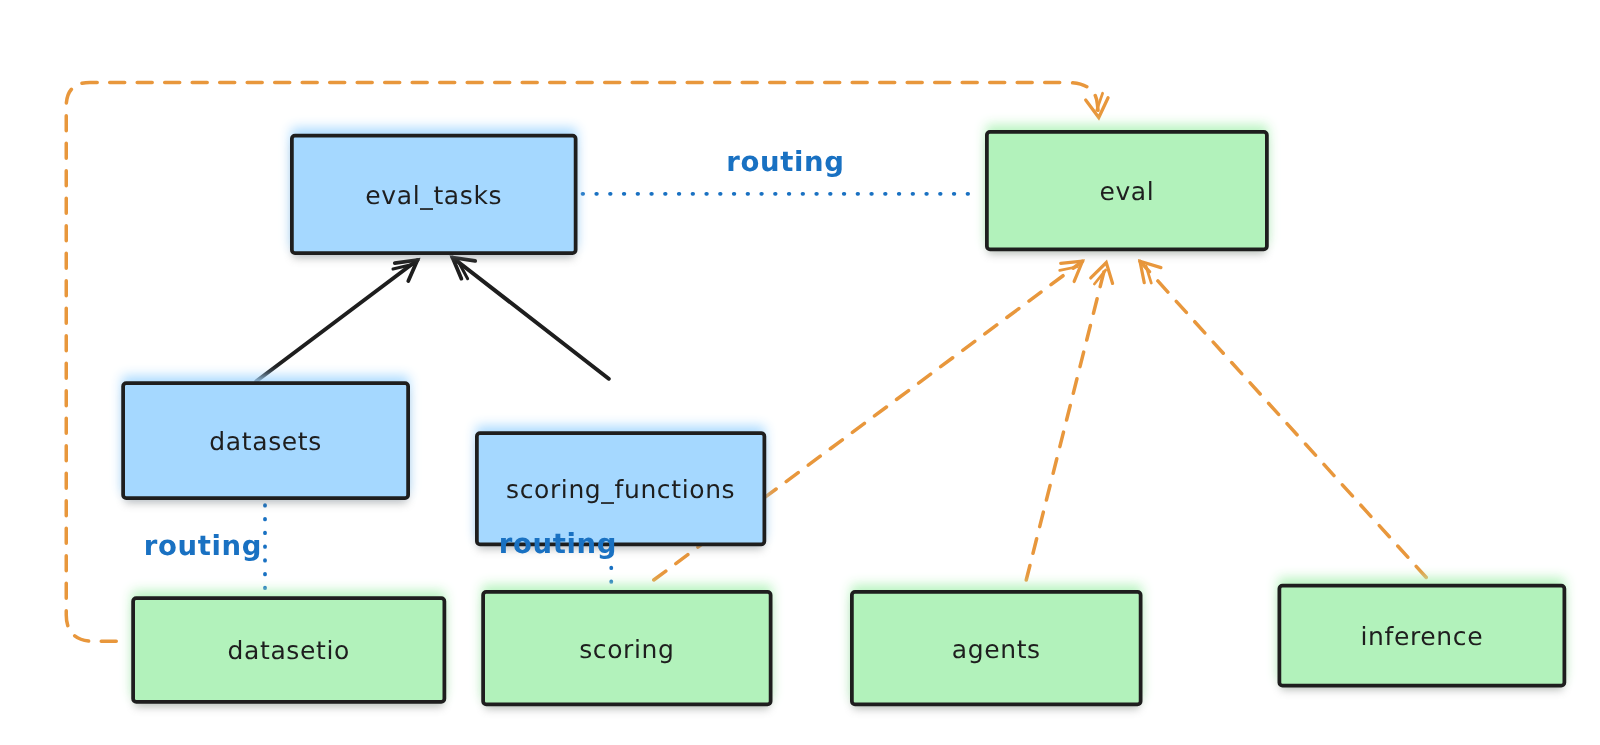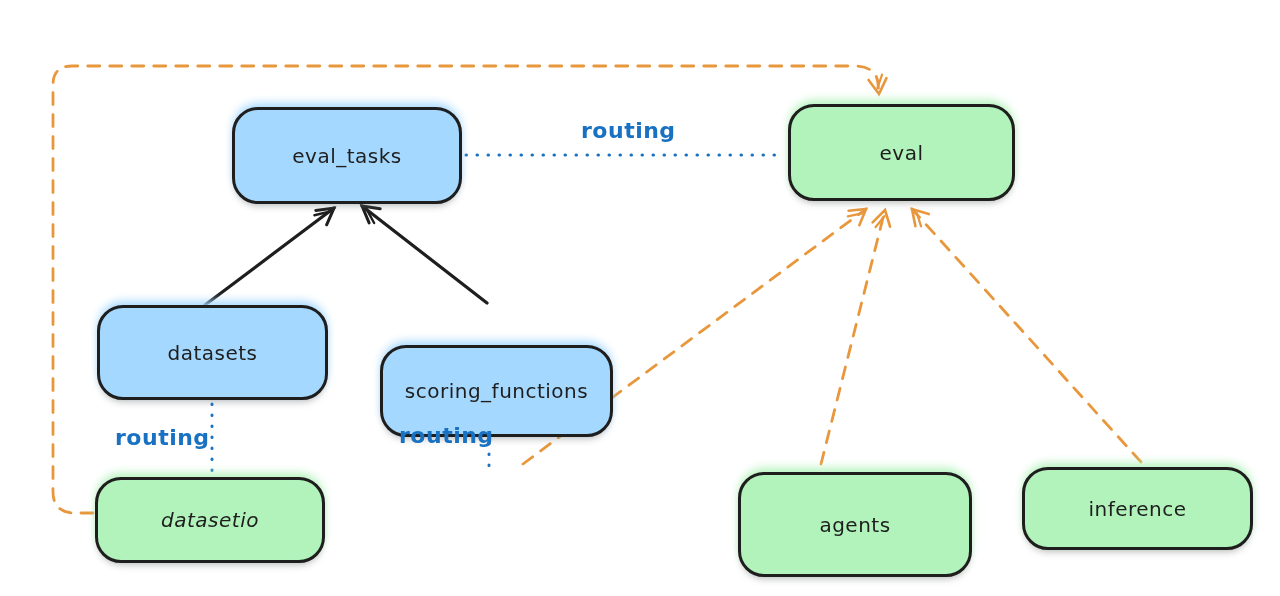--- a/index.html
+++ b/index.html
@@ -15,21 +15,21 @@
     overflow: hidden;
   }
   .edges {
     position: absolute;
     left: 0; top: 0;
   }
   .node {
     position: absolute;
     box-sizing: border-box;
     border: 3px solid var(--stroke, #1e1e1e);
-    border-radius: 26px;
+    border-radius: 4px;
     display: flex;
     align-items: center;
     justify-content: center;
     font-size: 20px;
     color: var(--stroke, #1e1e1e);
     letter-spacing: 0.5px;
   }
   .node.blue {
     background: var(--blue-fill, #a5d8ff);
     box-shadow: 0 -5px 9px -1px rgba(165,216,255,0.95), 0 5px 7px -3px rgba(110,110,110,0.45);
@@ -87,26 +87,29 @@
   </div>
 
   <div class="node blue" style="left:97px; top:305px; width:231px; height:95px;">
     <span>datasets</span>
   </div>
 
   <div class="node blue" style="left:380px; top:305px; width:233px; height:92px;margin-top:40px;">
     <span>scoring_functions</span>
   </div>
 
-  <div class="node green" style="left:95px; top:477px; width:230px; height:86px;font-style:italic;">
+  <div class="node green" style="left:105px; top:477px; width:252px; height:86px;">
     <span>datasetio</span>
   </div>
 
+  <div class="node green" style="left:385px; top:472px; width:233px; height:93px;">
+    <span>scoring</span>
+  </div>
 
-  <div class="node green" style="left:738px; top:472px; width:234px; height:105px;text-align:center;">
+  <div class="node green" style="left:680px; top:472px; width:234px; height:93px;text-align:center;">
     <span>agents</span>
   </div>
 
   <div class="node green" style="left:1022px; top:467px; width:231px; height:83px;">
     <span>inference</span>
   </div>
 
   <div class="edge-label" style="left:581px; top:118px;">routing</div>
 
   <div class="edge-label" style="left:115px; top:425px;">routing</div>

